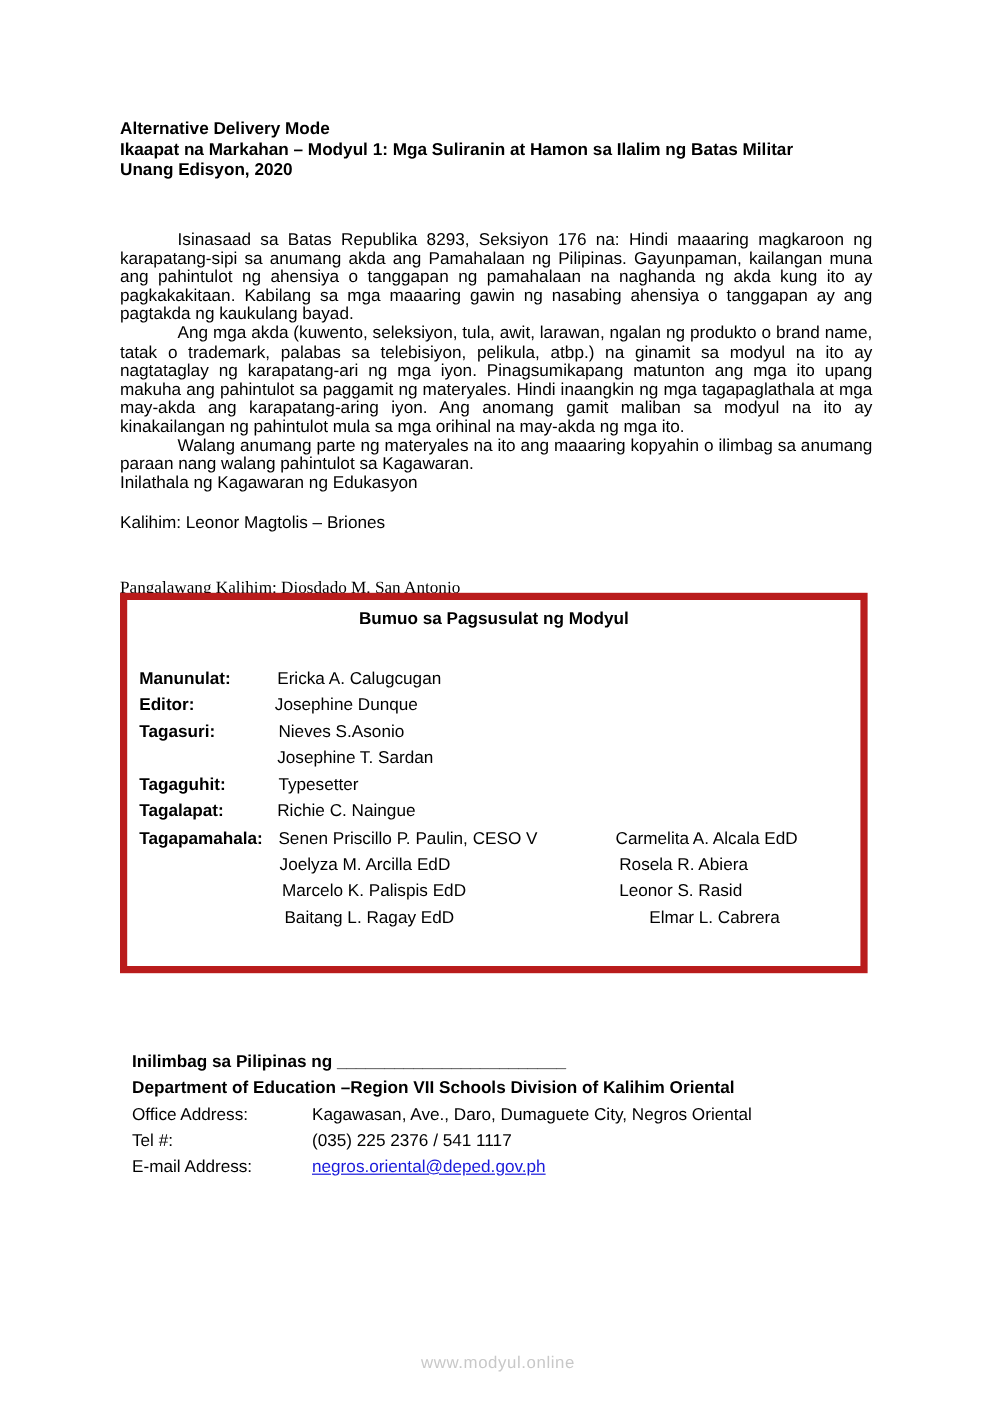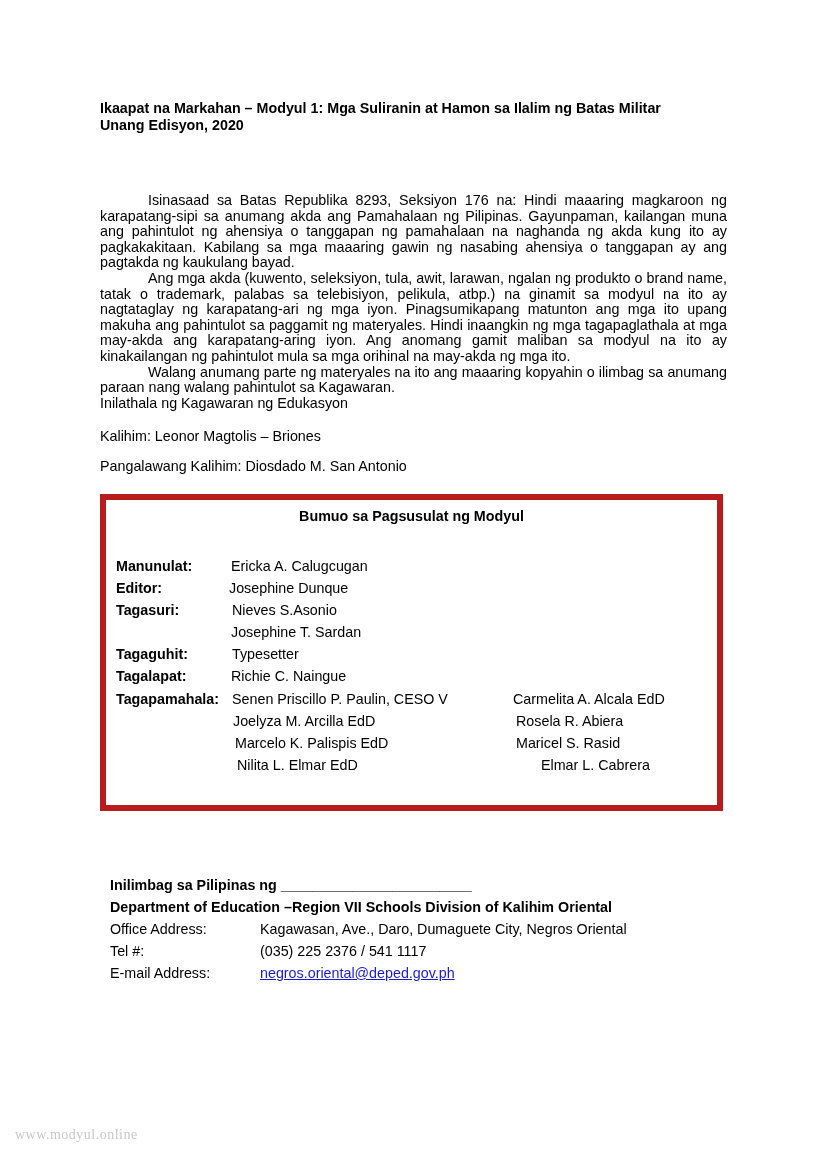--- a/index.html
+++ b/index.html
@@ -18,39 +18,40 @@
     .box-title { position: absolute; left: 0; right: 0; top: 8px; text-align: center; font-weight: bold; font-size: 14.3px; }
     .crow { position: absolute; left: 10px; font-size: 14.3px; white-space: nowrap; }
     .crow .lbl { font-weight: bold; position: absolute; left: 0; }
     .crow .val { position: absolute; }
     .crow .val2 { position: absolute; }
     .pub { position: absolute; left: 110px; font-size: 14.3px; white-space: nowrap; }
     .pub.b { font-weight: bold; }
     .pub .k { position: absolute; left: 0; }
     .pub .v { position: absolute; left: 150px; }
     .email { color: #1a1adb; text-decoration: underline; }
-    .watermark { position: absolute; left: 15px; right: 0; top: 1127px; text-align: left; font-size: 14px; color: #c8c8c8; letter-spacing: 0.5px; font-family: Liberation Serif, serif; }
+    .watermark { position: absolute; left: 4px; right: 0; top: 1127px; text-align: center; font-size: 14px; color: #c8c8c8; letter-spacing: 0.5px; font-family: Liberation Sans, sans-serif; }
   </style>
 </head>
 <body>
 
 <div class="hdr">
+  <div>Alternative Delivery Mode</div>
   <div>Ikaapat na Markahan – Modyul 1: Mga Suliranin at Hamon sa Ilalim ng Batas Militar</div>
   <div>Unang Edisyon, 2020</div>
 </div>
 
 <div class="para-block">
   <p class="indent">Isinasaad sa Batas Republika 8293, Seksiyon 176 na: Hindi maaaring magkaroon ng karapatang-sipi sa anumang akda ang Pamahalaan ng Pilipinas. Gayunpaman, kailangan muna ang pahintulot ng ahensiya o tanggapan ng pamahalaan na naghanda ng akda kung ito ay pagkakakitaan. Kabilang sa mga maaaring gawin ng nasabing ahensiya o tanggapan ay ang pagtakda ng kaukulang bayad.</p>
   <p class="indent">Ang mga akda (kuwento, seleksiyon, tula, awit, larawan, ngalan ng produkto o brand name, tatak o trademark, palabas sa telebisiyon, pelikula, atbp.) na ginamit sa modyul na ito ay nagtataglay ng karapatang-ari ng mga iyon. Pinagsumikapang matunton ang mga ito upang makuha ang pahintulot sa paggamit ng materyales. Hindi inaangkin ng mga tagapaglathala at mga may-akda ang karapatang-aring iyon. Ang anomang gamit maliban sa modyul na ito ay kinakailangan ng pahintulot mula sa mga orihinal na may-akda ng mga ito.</p>
   <p class="indent">Walang anumang parte ng materyales na ito ang maaaring kopyahin o ilimbag sa anumang paraan nang walang pahintulot sa Kagawaran.</p>
   <p class="plain">Inilathala ng Kagawaran ng Edukasyon</p>
 </div>
 
 <div class="line" style="top:428px;">Kalihim: Leonor Magtolis – Briones</div>
-<div class="line" style="top:458px;">Pangalawang Kalihim: Diosdado M. San Antonio</div>
+<div class="line" style="top:482px;font-family:Liberation Serif, serif;">Pangalawang Kalihim: Diosdado M. San Antonio</div>
 
 <div class="box">
   <div class="box-title">Bumuo sa Pagsusulat ng Modyul</div>
 
   <div class="crow" style="top:58px;">
     <span class="lbl">Manunulat:</span>
     <span class="val" style="left:115px;">Ericka A. Calugcugan</span>
   </div>
   <div class="crow" style="top:80px;">
     <span class="lbl">Editor:</span>
@@ -78,25 +79,25 @@
     <span class="val2" style="left:397px;">Carmelita A. Alcala EdD</span>
   </div>
   <div class="crow" style="top:213px;">
     <span class="lbl"></span>
     <span class="val" style="left:117px;">Joelyza M. Arcilla EdD</span>
     <span class="val2" style="left:400px;">Rosela R. Abiera</span>
   </div>
   <div class="crow" style="top:235px;">
     <span class="lbl"></span>
     <span class="val" style="left:119px;">Marcelo K. Palispis EdD</span>
-    <span class="val2" style="left:400px;">Maricel S. Rasid</span>
+    <span class="val2" style="left:400px;">Leonor S. Rasid</span>
   </div>
   <div class="crow" style="top:257px;">
     <span class="lbl"></span>
-    <span class="val" style="left:121px;">Nilita L. Elmar EdD</span>
+    <span class="val" style="left:121px;">Baitang L. Ragay EdD</span>
     <span class="val2" style="left:400px;margin-left:25px;">Elmar L. Cabrera</span>
   </div>
 </div>
 
 <div class="pub b" style="top:877px;">Inilimbag sa Pilipinas ng ________________________</div>
 <div class="pub b" style="top:899px;">Department of Education –Region VII Schools Division of Kalihim Oriental</div>
 <div class="pub" style="top:921px; width:560px; height:18px;">
   <span class="k">Office Address:</span>
   <span class="v">Kagawasan, Ave., Daro, Dumaguete City, Negros Oriental</span>
 </div>

